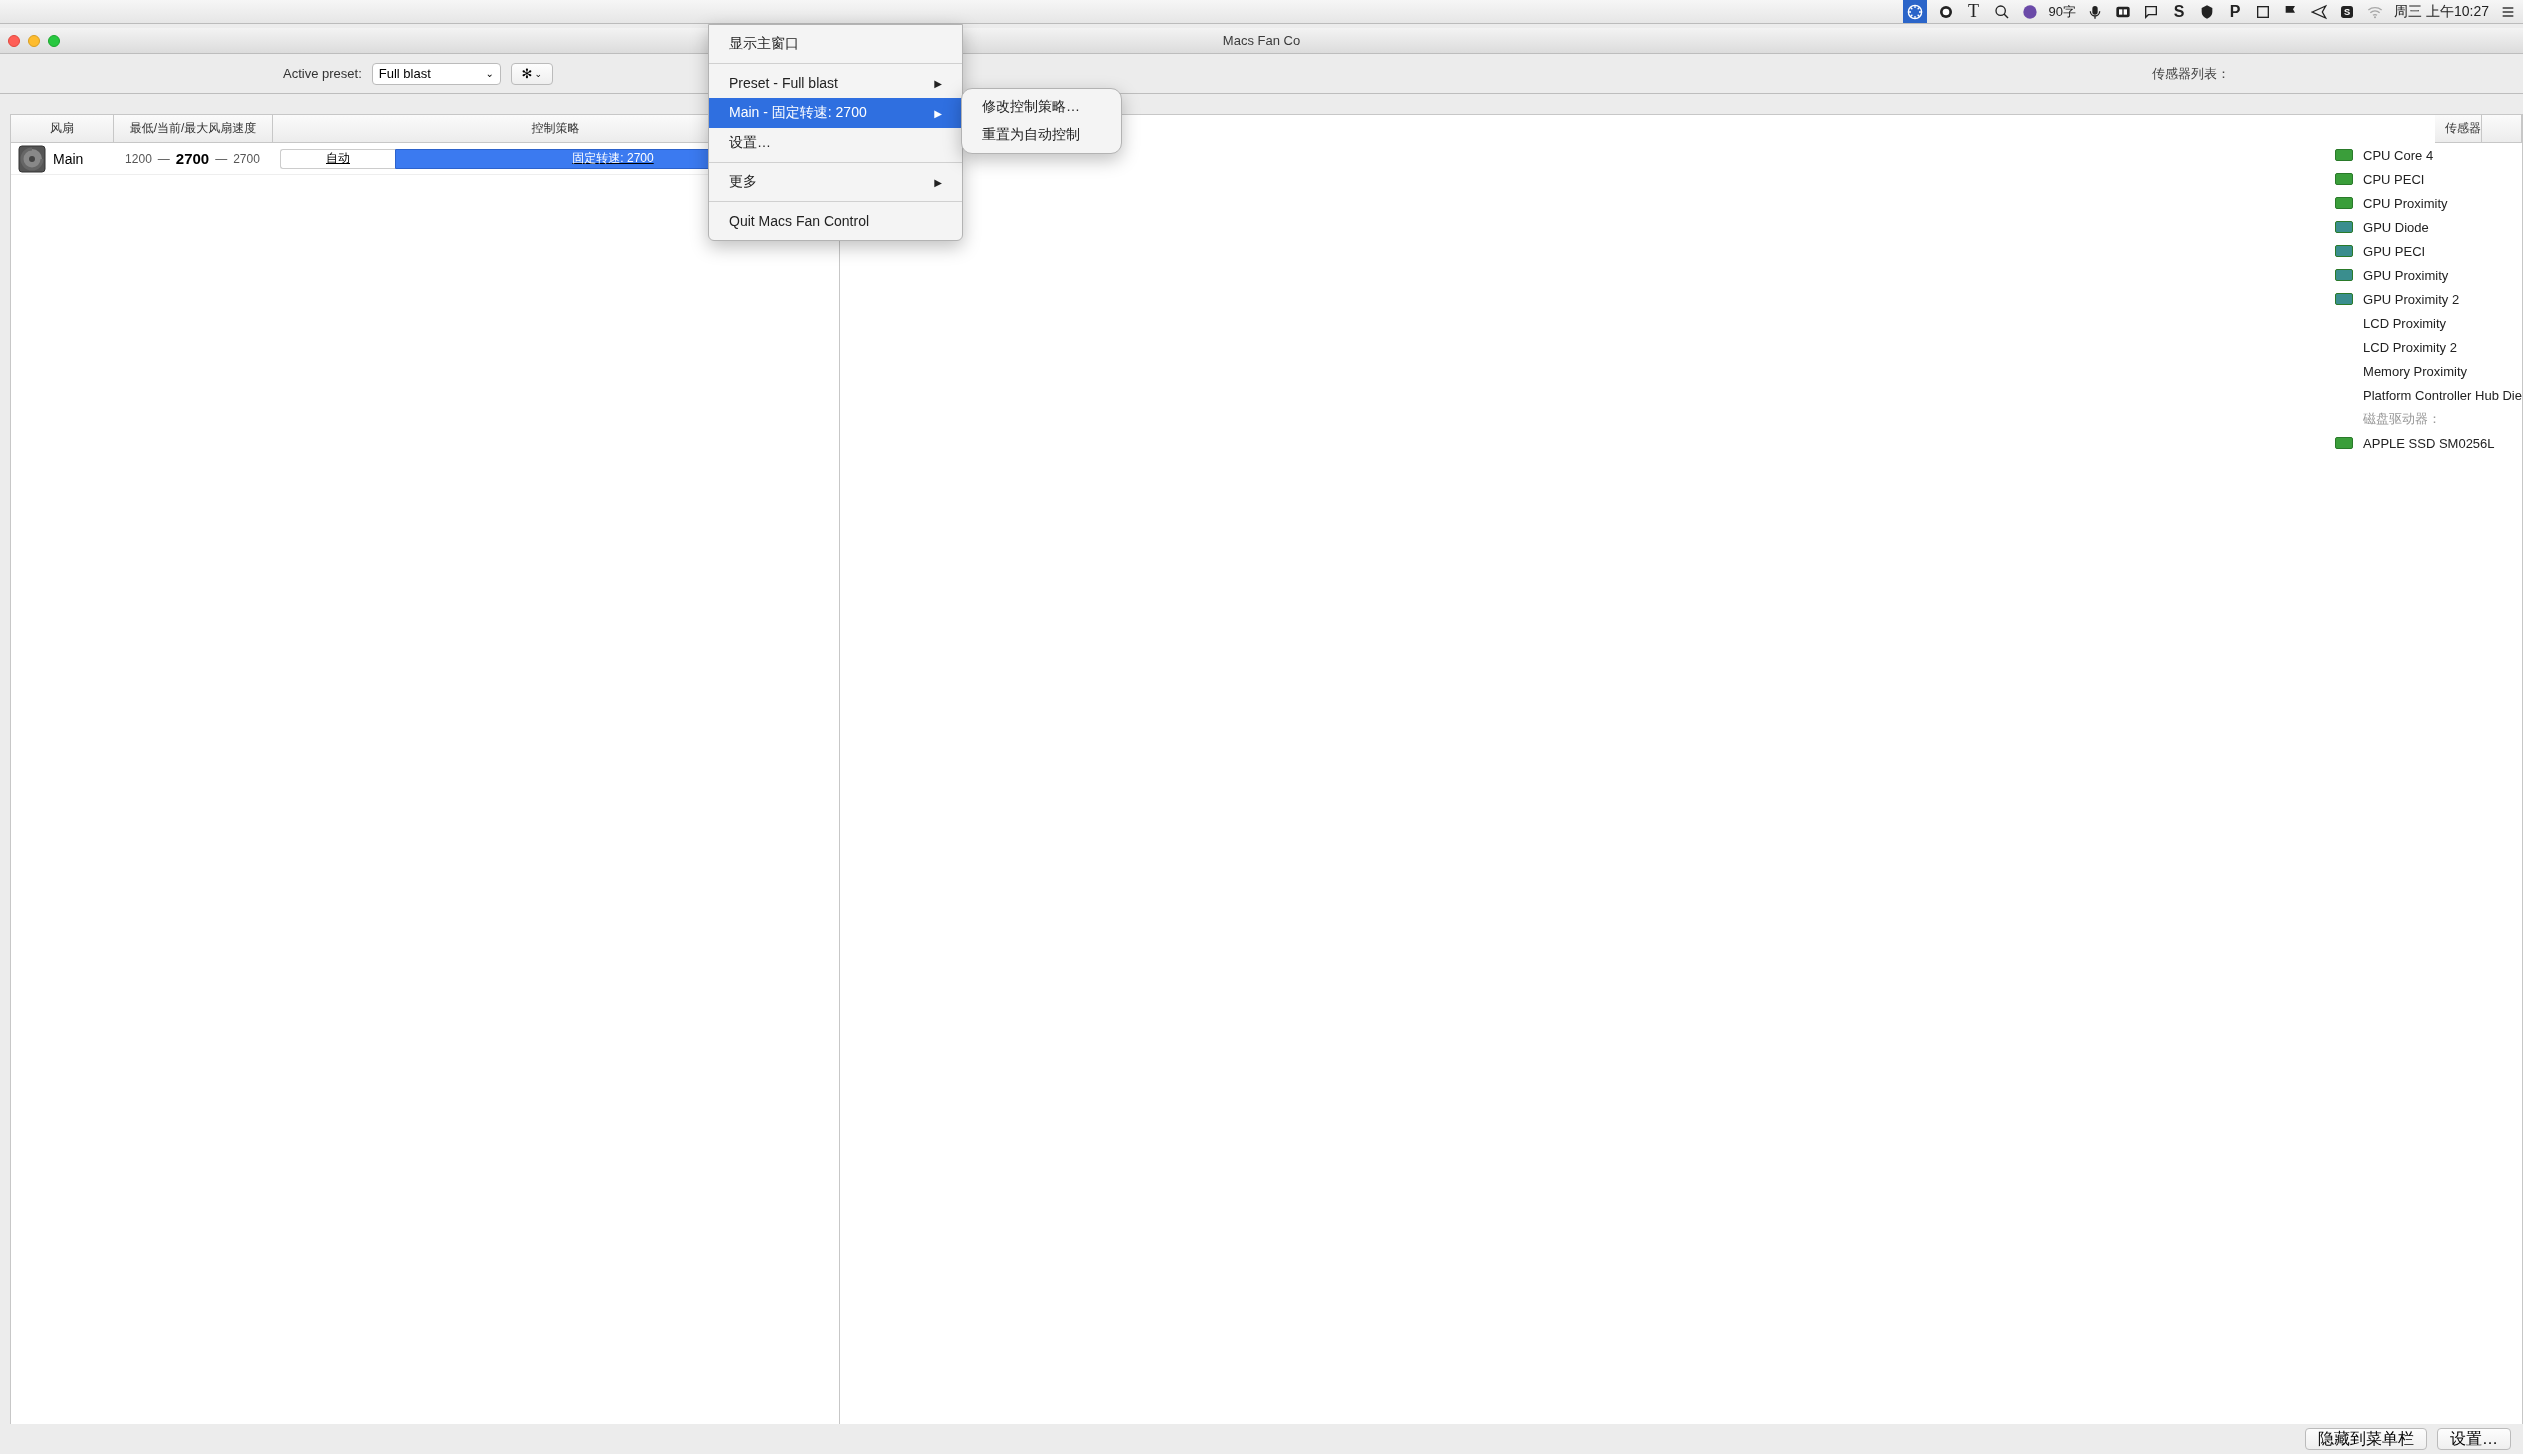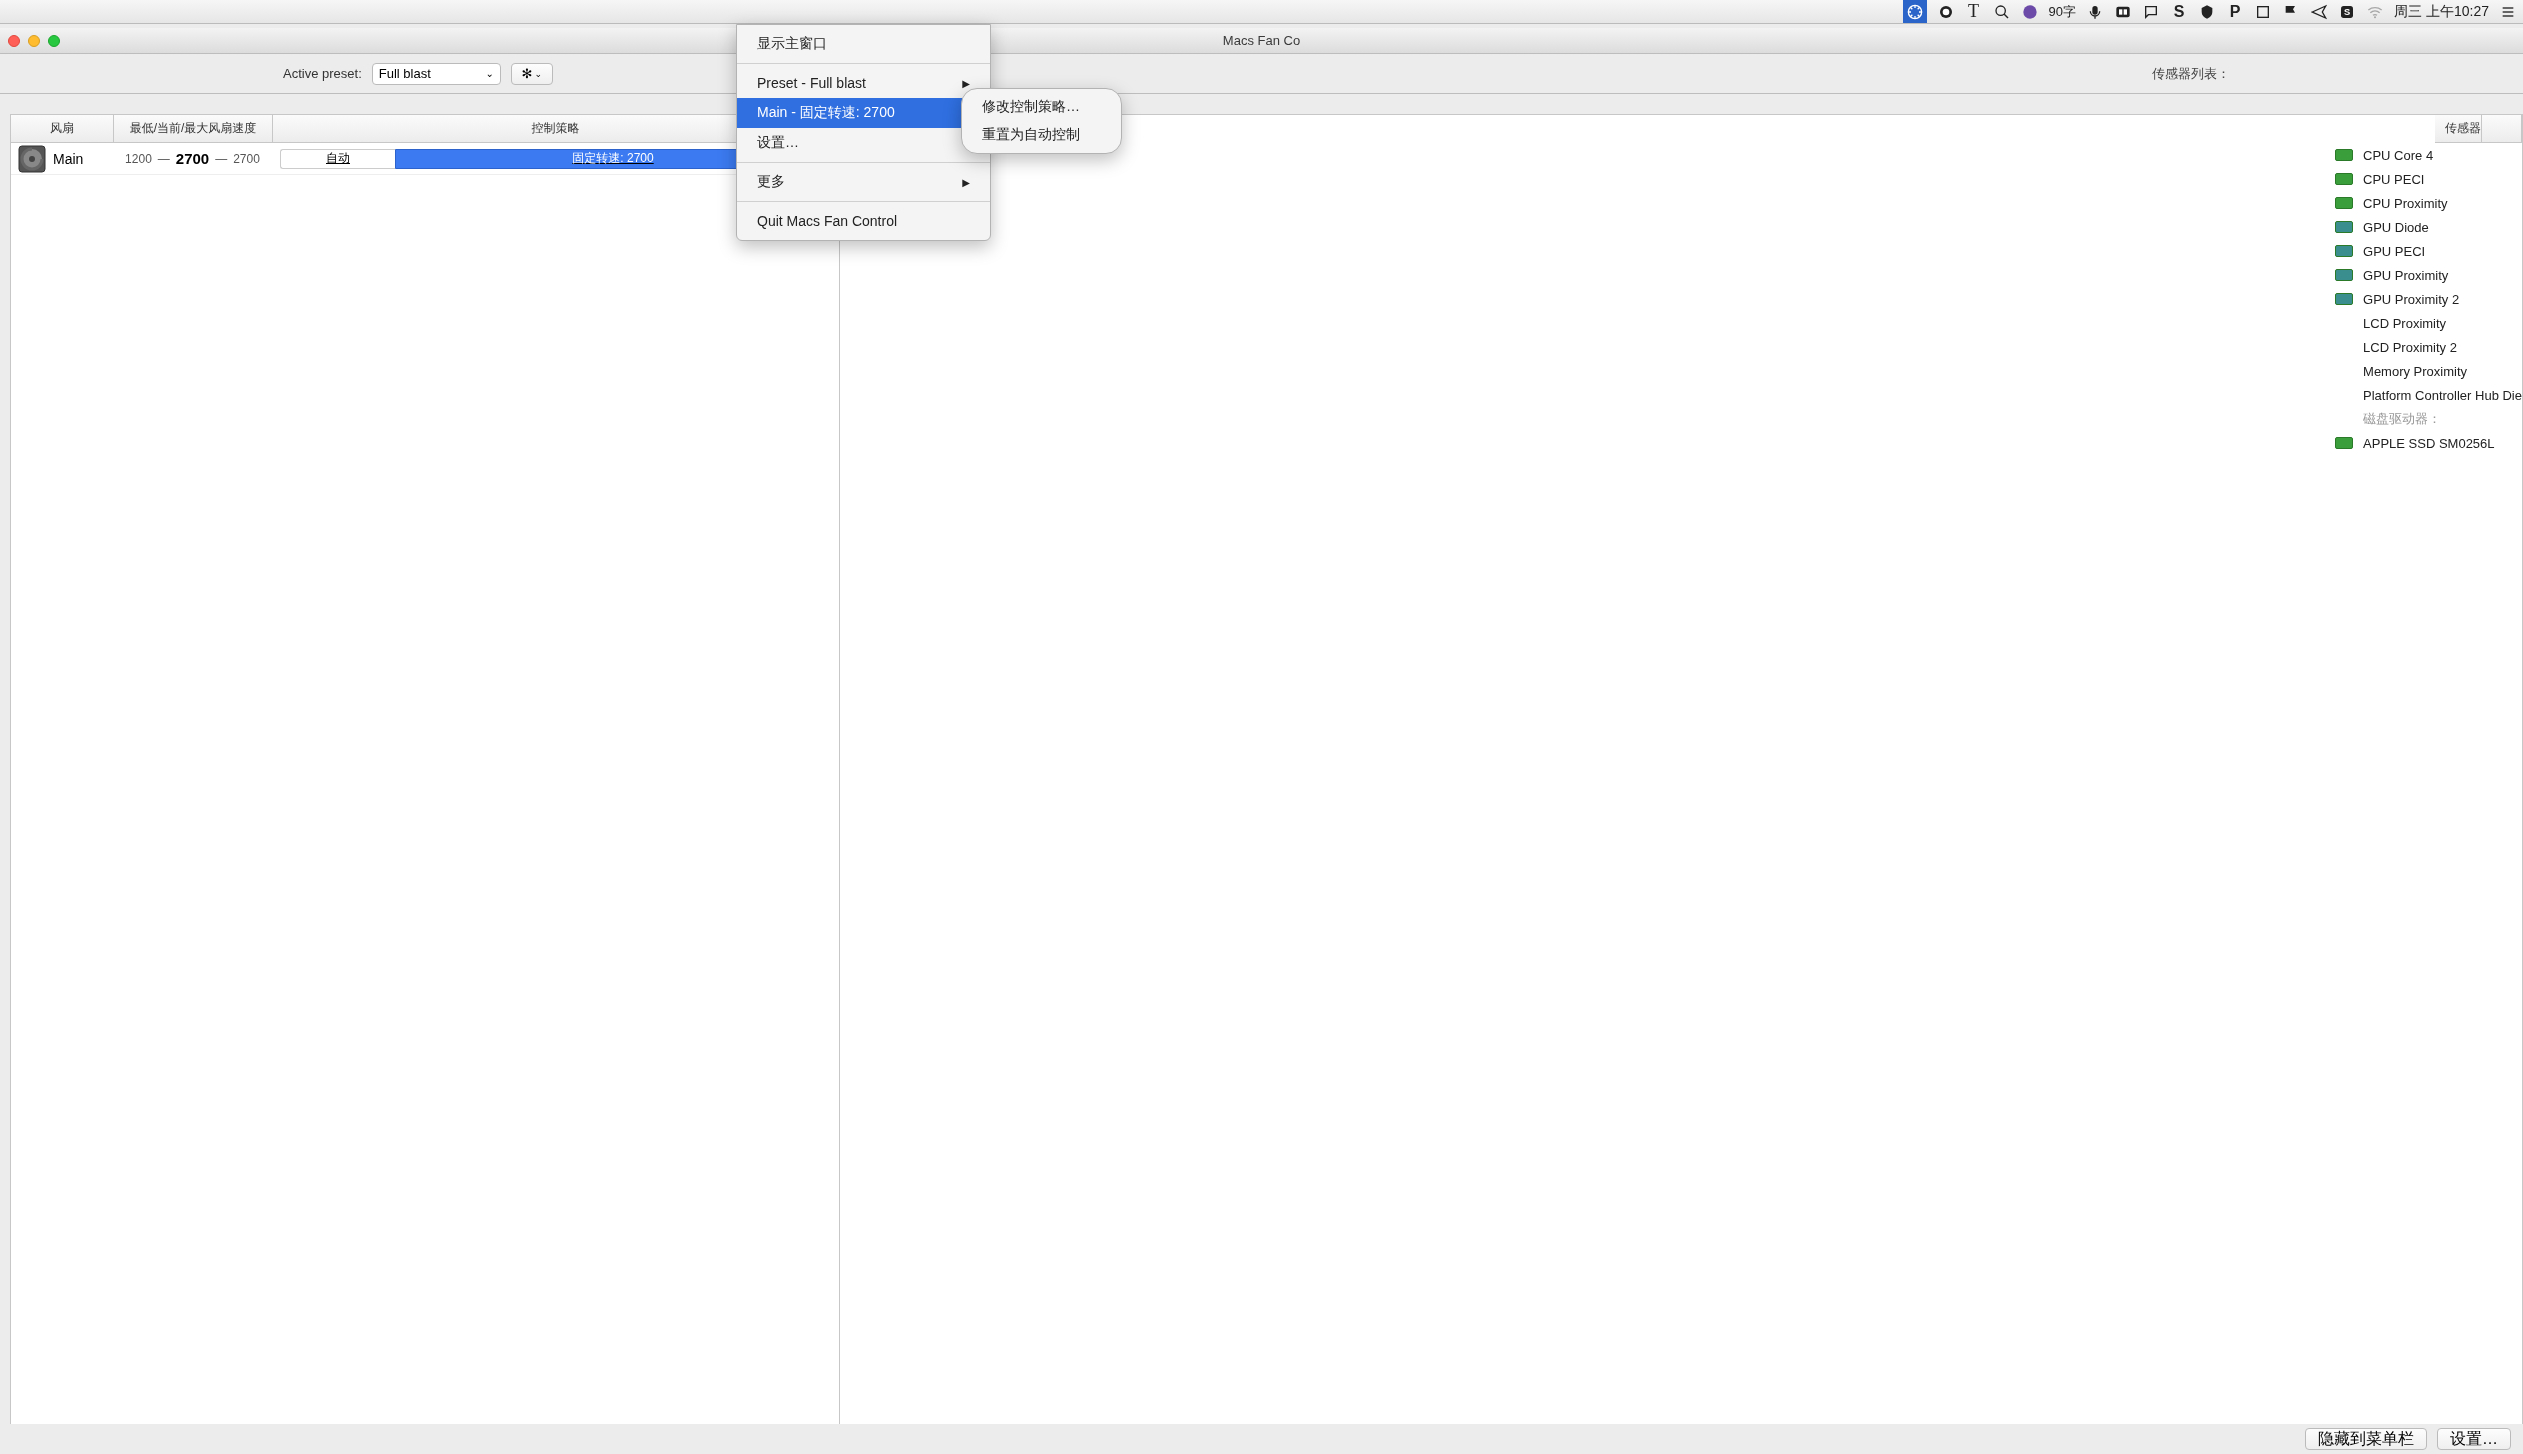--- a/index.html
+++ b/index.html
@@ -57,25 +57,25 @@
 .sensor-row { display:flex; align-items:center; height:24px; padding-left:10px; gap:10px; font-size:13px; color:#222; }
 .sensor-row .chip { width:18px; height:12px; background:#3a9e3a; border:1px solid #2a7a2a; border-radius:2px; }
 .sensor-row .chip.gpu { background:#3a8e8e; }
 .sensor-row .chip.none { background:transparent; border:none; }
 .sensor-row.header { color:#999; font-style:normal; }
 
 .bottom-bar { position:absolute; bottom:0; right:0; left:0; height:30px; display:flex; align-items:center; justify-content:flex-end; gap:10px; padding:0 12px; background:#ececec; }
 .btn { height:22px; padding:0 12px; border:1px solid #bbb; border-radius:4px; background:linear-gradient(#fdfdfd,#efefef); font-size:16px; display:flex; align-items:center; }
 
 
-.menu { position:absolute; top:24px; left:736px; width:255px; background:#f4f4f4; border:1px solid #b3b3b3; border-radius:0 0 6px 6px; box-shadow:0 6px 18px rgba(0,0,0,.25); z-index:200; padding:4px 0; }
+.menu { position:absolute; top:24px; left:708px; width:255px; background:#f4f4f4; border:1px solid #b3b3b3; border-radius:0 0 6px 6px; box-shadow:0 6px 18px rgba(0,0,0,.25); z-index:200; padding:4px 0; }
 .menu-item { height:30px; display:flex; align-items:center; padding:0 20px; font-size:14px; color:#222; justify-content:space-between; }
 .menu-item.sel { background:#2f6fe0; color:#fff; }
 .menu-sep { height:1px; background:#d0d0d0; margin:4px 0; }
-.submenu { position:absolute; top:88px; left:961px; width:161px; background:#f4f4f4; border:1px solid #b3b3b3; border-radius:16px; box-shadow:0 6px 18px rgba(0,0,0,.25); z-index:201; padding:4px 0; }
+.submenu { position:absolute; top:88px; left:961px; width:161px; background:#f4f4f4; border:1px solid #b3b3b3; border-radius:11px; box-shadow:0 6px 18px rgba(0,0,0,.25); z-index:201; padding:4px 0; }
 .submenu .menu-item { height:28px; font-size:14px; }
 .arrow { font-size:10px; }
 </style>
 </head>
 <body>
 
 <div class="menubar">
   <span class="mb-item active">
       <svg viewBox="0 0 24 24">
         <circle cx="12" cy="12" r="10" fill="none" stroke="currentColor" stroke-width="2"></circle>

